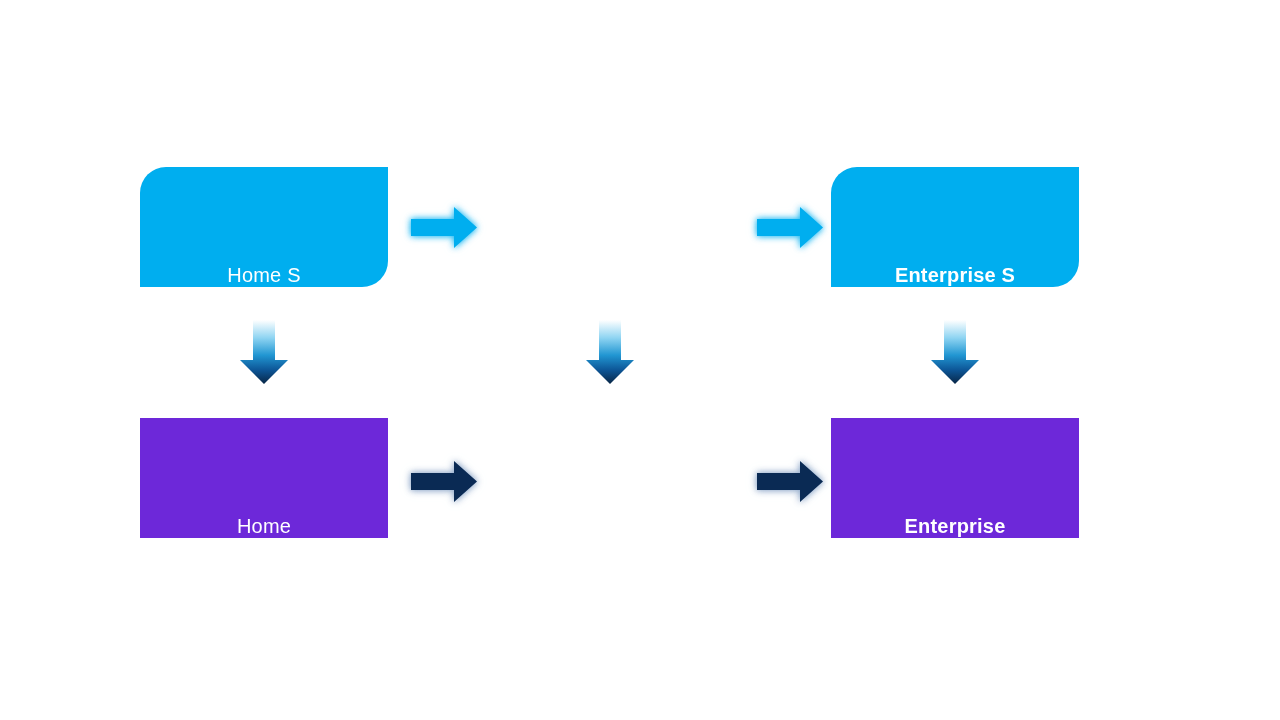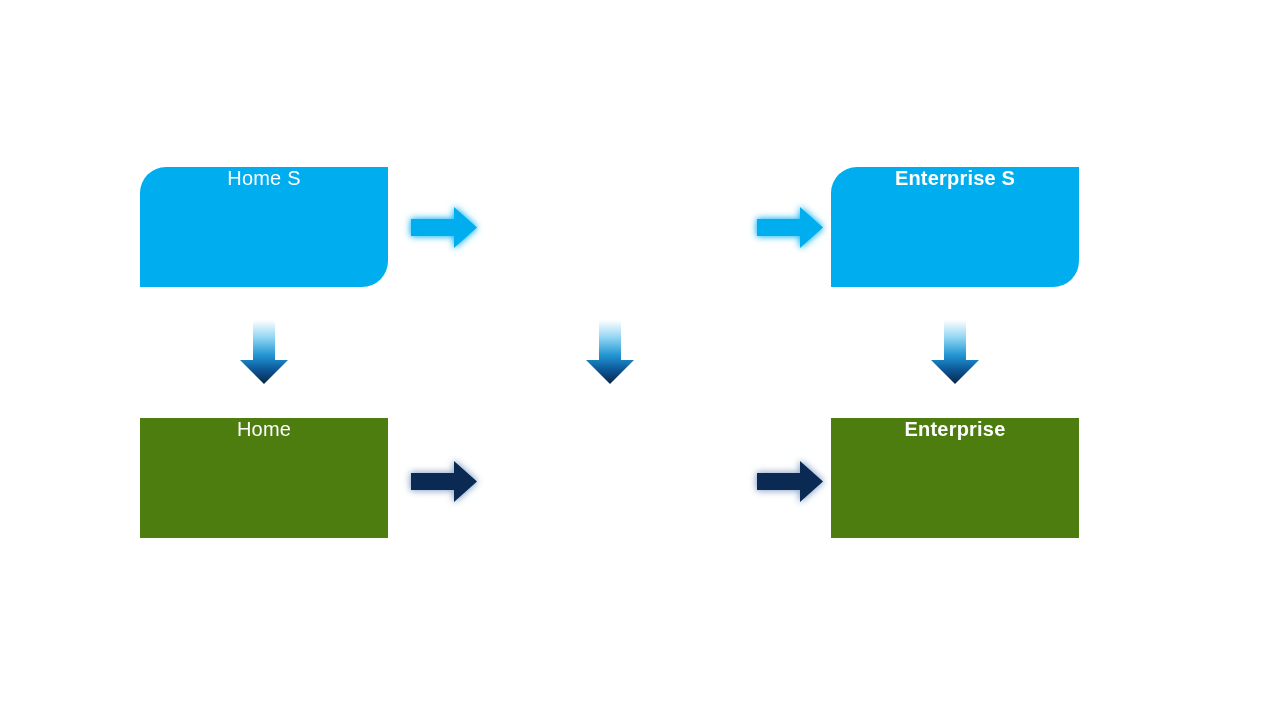--- a/index.html
+++ b/index.html
@@ -13,33 +13,33 @@
     height: 720px;
     background: #ffffff;
     overflow: hidden;
     font-family: "Liberation Sans", sans-serif;
   }
   .box {
     position: absolute;
     width: 248px;
     height: 120px;
     display: flex;
-    align-items: flex-start;
+    align-items: flex-end;
     justify-content: center;
     color: #ffffff;
     font-size: 20px;
     letter-spacing: 0.2px;
   }
   .box-top {
     background: #00AEEF;
     border-radius: 26px 0 26px 0;
     top: 167px;
   }
   .box-bottom {
-    background: #4d7c0f;
+    background: #6d28d9;
     border-radius: 0;
     top: 418px;
   }
   .col-1 { left: 140px; }
   .col-2 { left: 486px; }
   .col-3 { left: 831px; font-weight: bold; }
 
   .arrow-right {
     position: absolute;
     width: 66px;

